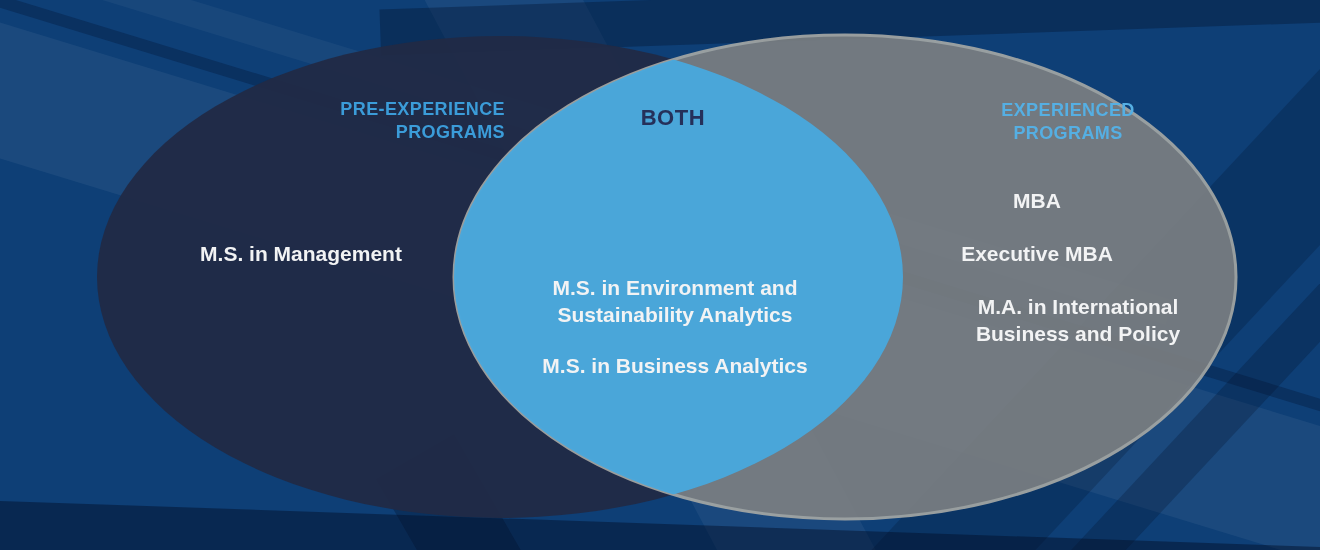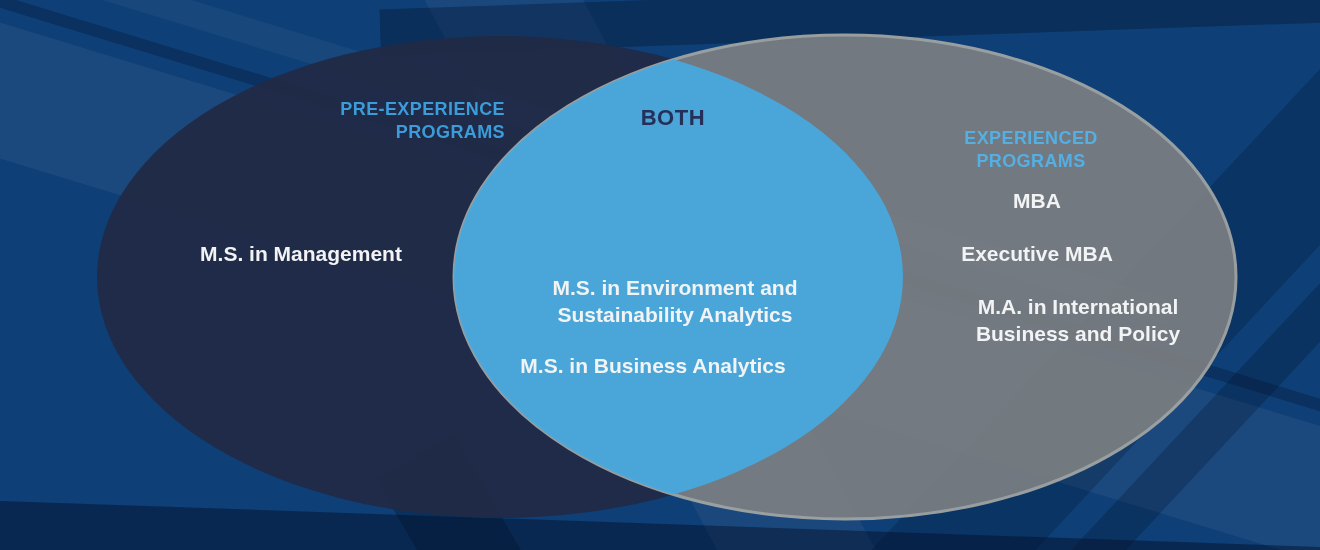--- a/index.html
+++ b/index.html
@@ -134,23 +134,23 @@
   </svg>
 
   <div class="label circle-title left" style="left:365px;top:121px;">
     <div>PRE-EXPERIENCE</div>
     <div>PROGRAMS</div>
   </div>
   <div class="label program" style="left:301px;top:253px;">M.S. in Management</div>
 
   <div class="label both-title" style="left:673px;top:118px;">BOTH</div>
   <div class="label program wrap" style="left:675px;top:301px;width:310px;">M.S. in Environment and Sustainability Analytics</div>
-  <div class="label program" style="left:653px;top:365px;">M.S. in Business Analytics</div>
+  <div class="label program" style="left:675px;top:365px;">M.S. in Business Analytics</div>
 
-  <div class="label circle-title right" style="left:1031px;top:122px;margin-top:28px;">
+  <div class="label circle-title right" style="left:1068px;top:122px;">
     <div>EXPERIENCED</div>
     <div>PROGRAMS</div>
   </div>
   <div class="label program" style="left:1037px;top:200px;">MBA</div>
   <div class="label program" style="left:1037px;top:253px;">Executive MBA</div>
   <div class="label program wrap" style="left:1078px;top:320px;width:268px;">M.A. in International Business and Policy</div>
 
 </div>
 
 </body></html>

